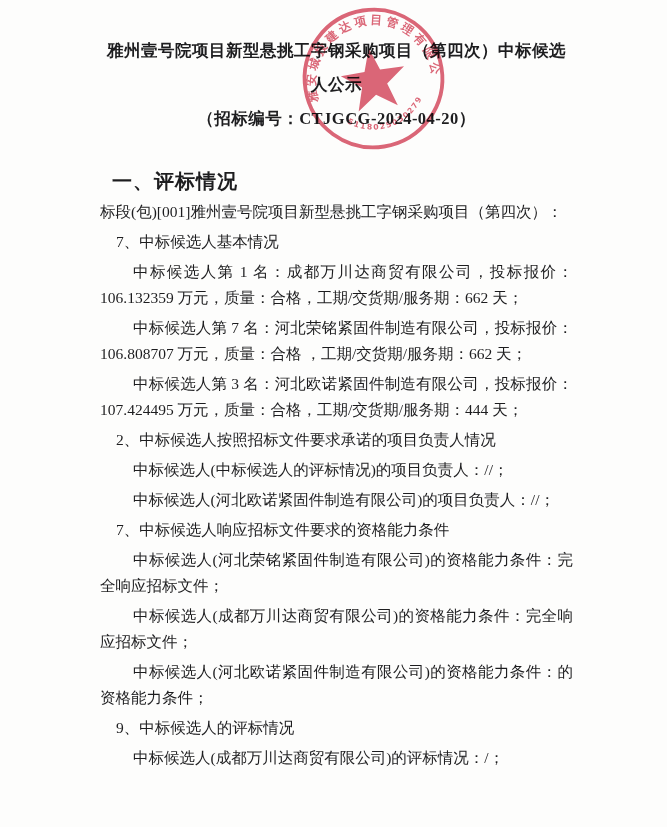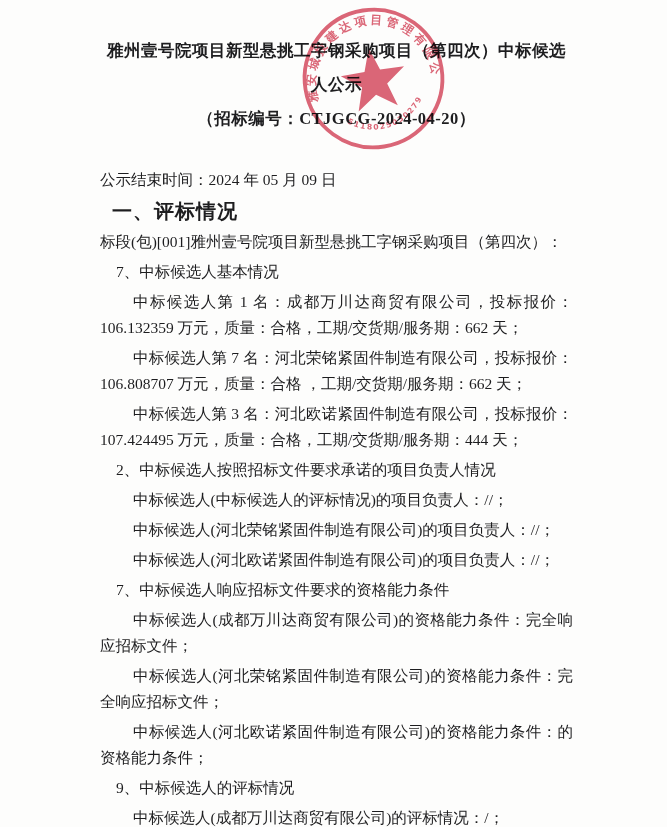--- a/index.html
+++ b/index.html
@@ -79,39 +79,37 @@
 </head>
 <body>
 
 <div class="page">
 
   <div class="content">
 
     <h1 class="doc-title">雅州壹号院项目新型悬挑工字钢采购项目（第四次）中标候选人公示</h1>
     <h2 class="doc-subtitle">（招标编号：CTJGCG-2024-04-20）</h2>
 
-    <p class="plain">公示结束时间：2024 年 05 月 09 日</p>
 
     <h3 class="sec-heading">一、评标情况</h3>
 
     <p class="plain">标段(包)[001]雅州壹号院项目新型悬挑工字钢采购项目（第四次）：</p>
 
     <p class="num">7、中标候选人基本情况</p>
     <p class="indent">中标候选人第 1 名：成都万川达商贸有限公司，投标报价：106.132359 万元，质量：合格，工期/交货期/服务期：662 天；</p>
     <p class="indent">中标候选人第 7 名：河北荣铭紧固件制造有限公司，投标报价：106.808707 万元，质量：合格 ，工期/交货期/服务期：662 天；</p>
     <p class="indent">中标候选人第 3 名：河北欧诺紧固件制造有限公司，投标报价：107.424495 万元，质量：合格，工期/交货期/服务期：444 天；</p>
 
     <p class="num">2、中标候选人按照招标文件要求承诺的项目负责人情况</p>
     <p class="indent">中标候选人(中标候选人的评标情况)的项目负责人：//；</p>
-    <p class="indent">中标候选人(河北荣铭紧固件制造有限公司)的项目负责人：//；</p>
     <p class="indent">中标候选人(河北欧诺紧固件制造有限公司)的项目负责人：//；</p>
 
     <p class="num">7、中标候选人响应招标文件要求的资格能力条件</p>
+    <p class="indent">中标候选人(河北荣铭紧固件制造有限公司)的资格能力条件：完全响应招标文件；</p>
     <p class="indent">中标候选人(成都万川达商贸有限公司)的资格能力条件：完全响应招标文件；</p>
-    <p class="indent">中标候选人(河北荣铭紧固件制造有限公司)的资格能力条件：完全响应招标文件；</p>
     <p class="indent">中标候选人(河北欧诺紧固件制造有限公司)的资格能力条件：的资格能力条件；</p>
 
     <p class="num">9、中标候选人的评标情况</p>
     <p class="indent">中标候选人(成都万川达商贸有限公司)的评标情况：/；</p>
 
   </div>
 
   <div class="seal">
     <svg viewBox="0 0 200 200">
       <circle cx="100" cy="100" r="90" fill="none" stroke="#d5455a" stroke-width="5"></circle>

